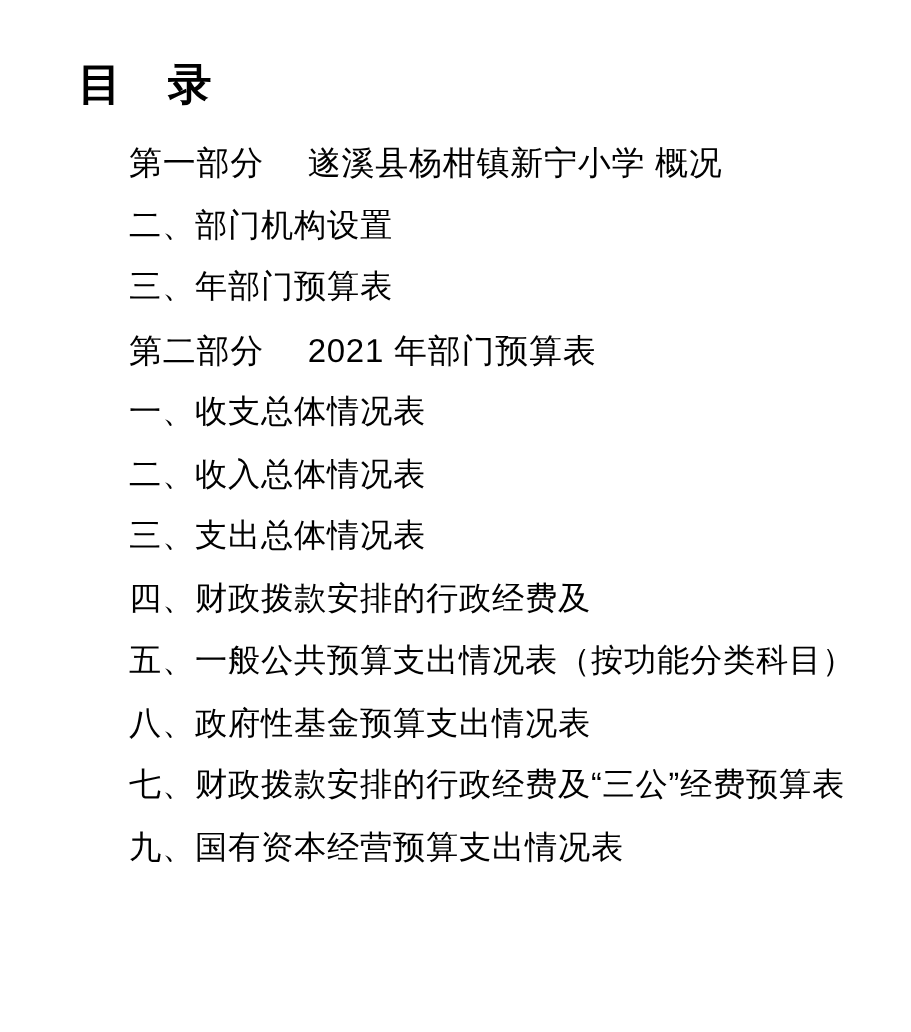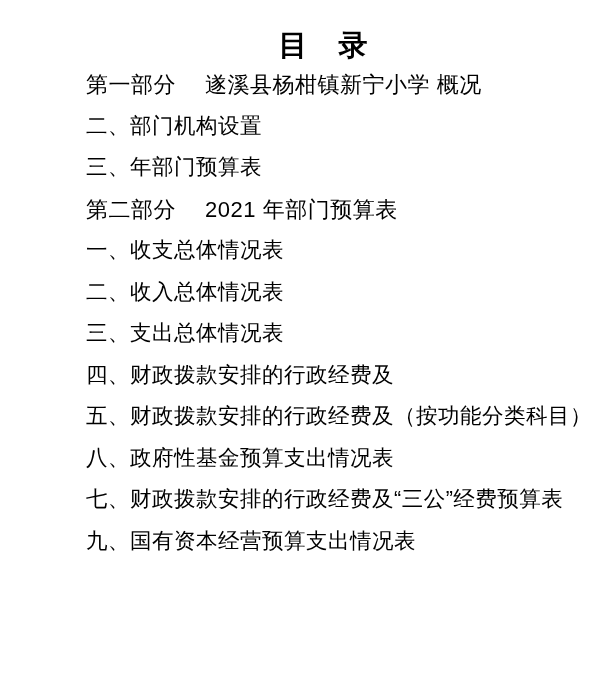--- a/index.html
+++ b/index.html
@@ -12,26 +12,25 @@
     height: 688px;
     overflow: hidden;
     color: #000000;
     font-family: "Liberation Sans", sans-serif;
   }
   .page {
     width: 567px;
     padding-left: 40px;
   }
   .doc-title {
-    margin: 0;
+    margin: 12px;
     padding-top: 26px;
     line-height: 38px;
     font-size: 29px;
     font-weight: 700;
-    text-align: center;
     letter-spacing: 1px;
   }
   .entry {
     margin: 0;
     line-height: 41.5px;
     font-size: 21.5px;
     text-indent: 46px;
     letter-spacing: 0.5px;
     word-break: break-all;
     overflow-wrap: anywhere;
@@ -49,17 +48,17 @@
 
   <p class="entry heading">第一部分　 遂溪县杨柑镇新宁小学 概况</p>
   <p class="entry">二、部门机构设置</p>
   <p class="entry">三、年部门预算表</p>
 
   <p class="entry heading">第二部分　 2021 年部门预算表</p>
   <p class="entry">一、收支总体情况表</p>
   <p class="entry">二、收入总体情况表</p>
   <p class="entry">三、支出总体情况表</p>
   <p class="entry">四、财政拨款安排的行政经费及</p>
-  <p class="entry">五、财政拨款安排的行政经费及（按功能分类科目）</p>
+  <p class="entry">五、一般公共预算支出情况表（按功能分类科目）</p>
   <p class="entry">八、政府性基金预算支出情况表</p>
   <p class="entry">七、财政拨款安排的行政经费及“三公”经费预算表</p>
   <p class="entry">九、国有资本经营预算支出情况表</p>
 </div>
 
 </body></html>

